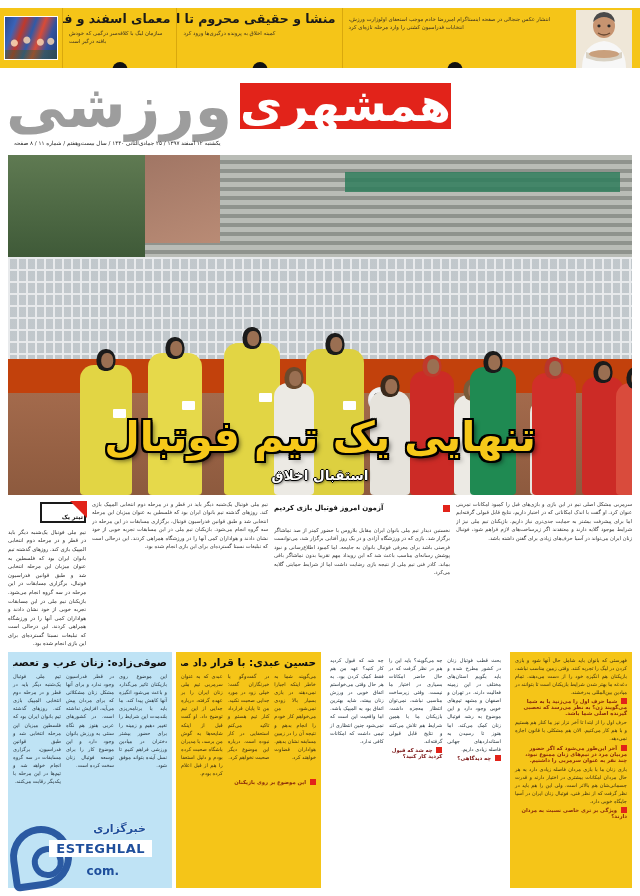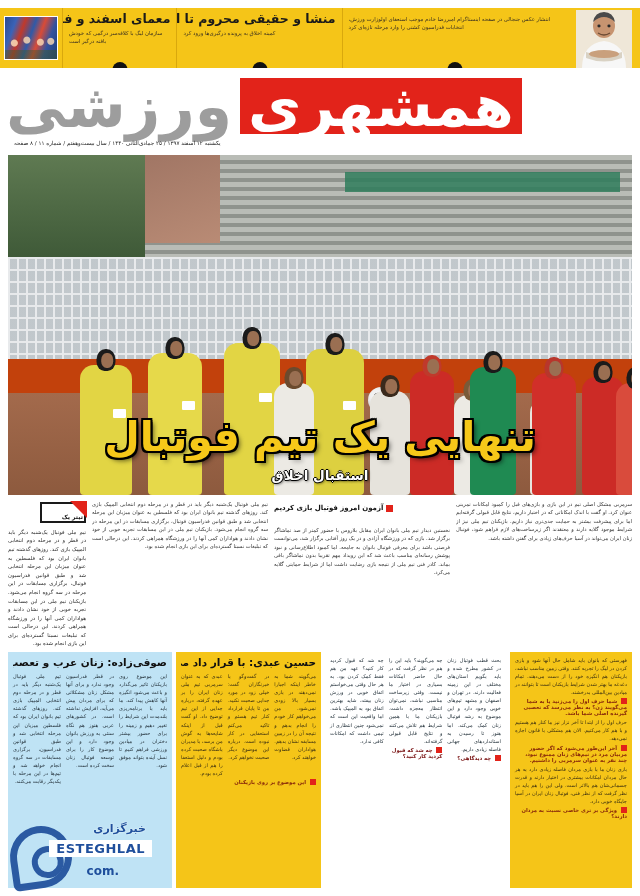--- a/index.html
+++ b/index.html
@@ -64,22 +64,22 @@
   }
 
   
   .masthead {
     position: absolute; top: 70px; right: 0; left: 0; height: 72px;
     display: flex; align-items: center; justify-content: flex-end;
     padding: 0 6px; overflow: hidden;
   }
   .logo-wrap { display:flex; align-items:center; gap:2px; direction: rtl; }
   .logo-red {
-    font-size: 58px; font-weight: 900; color: #ffffff;
-    background: #e2231a; padding: 0 8px; line-height: 0.98;
+    font-size: 46px; font-weight: 900; color: #ffffff;
+    background: #e2231a; padding: 0 0; line-height: 0.98;
     letter-spacing: -3px; font-family: "DejaVu Sans", sans-serif;
   }
   .logo-grey {
     font-size: 60px; font-weight: 900; color: #9d9d9d;
     line-height: 1; letter-spacing: -3px; padding-right: 6px;
     font-family: "DejaVu Sans", sans-serif;
   }
   .dateline {
     position: absolute; top: 140px; left: 0; right: 0;
     text-align: left; padding-left: 14px;
@@ -171,21 +171,21 @@
   .titr-logo .lbl {
     position:absolute; bottom:3px; right:3px; font-size:6px; font-weight:bold;
     color:#111; direction:rtl;
   }
   .col { flex: 1 1 0; overflow: hidden; }
   .col-lead { font-size: 5.3px; line-height: 1.62; color:#2b2b2b;
     text-align: justify; direction: rtl; }
   .art-sub {
     font-size: 7px; font-weight: bold; color:#111; direction: rtl;
     margin: 4px 0 14px 0; display:flex; align-items:center; gap:3px;
-    justify-content: flex-end;
+    justify-content: space-between;
   }
   .qmark { width:7px; height:7px; background:#e2231a; flex:0 0 7px; }
   .col-text { font-size: 5.2px; line-height: 1.63; color:#333;
     text-align: justify; direction: rtl; }
 
   
   .bottom { position: absolute; top: 652px; right: 8px; left: 8px; bottom: 8px;
             display:flex; flex-direction: row; gap: 4px; }
   .panel { position: relative; overflow: hidden; padding: 4px 5px; }
   .panel-blue { flex: 0 0 164px; background: #bfe3f5; }

